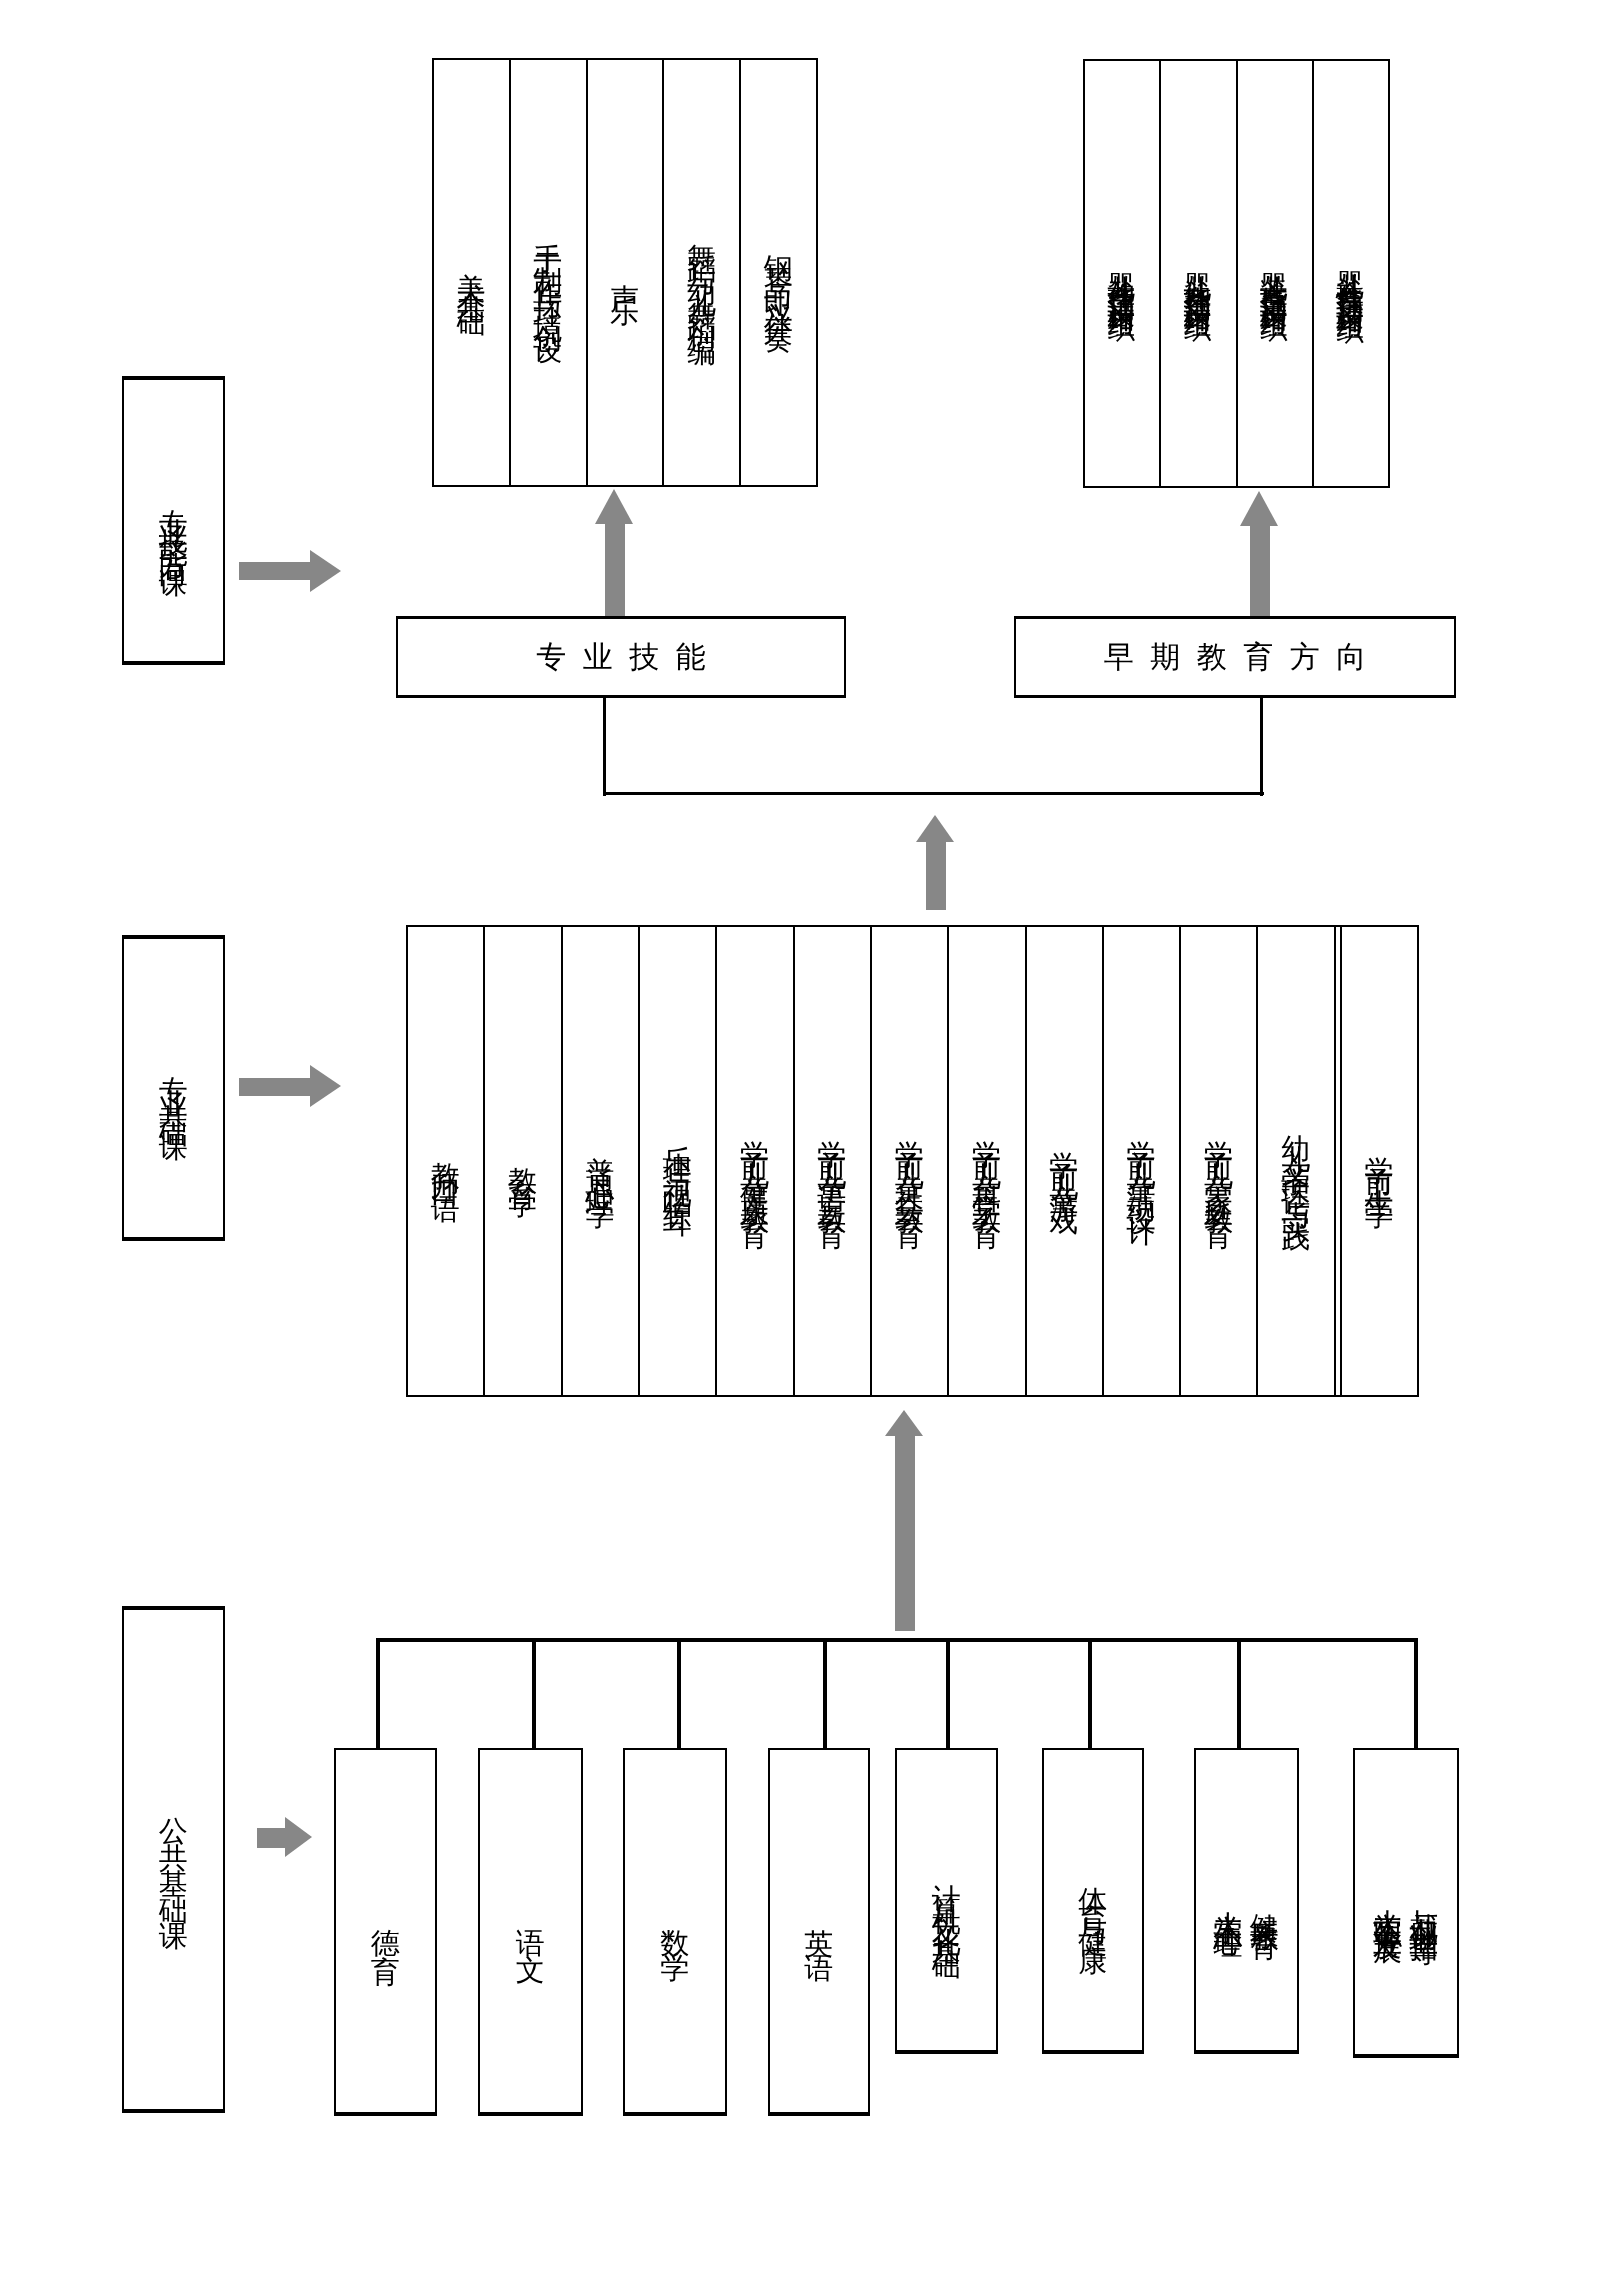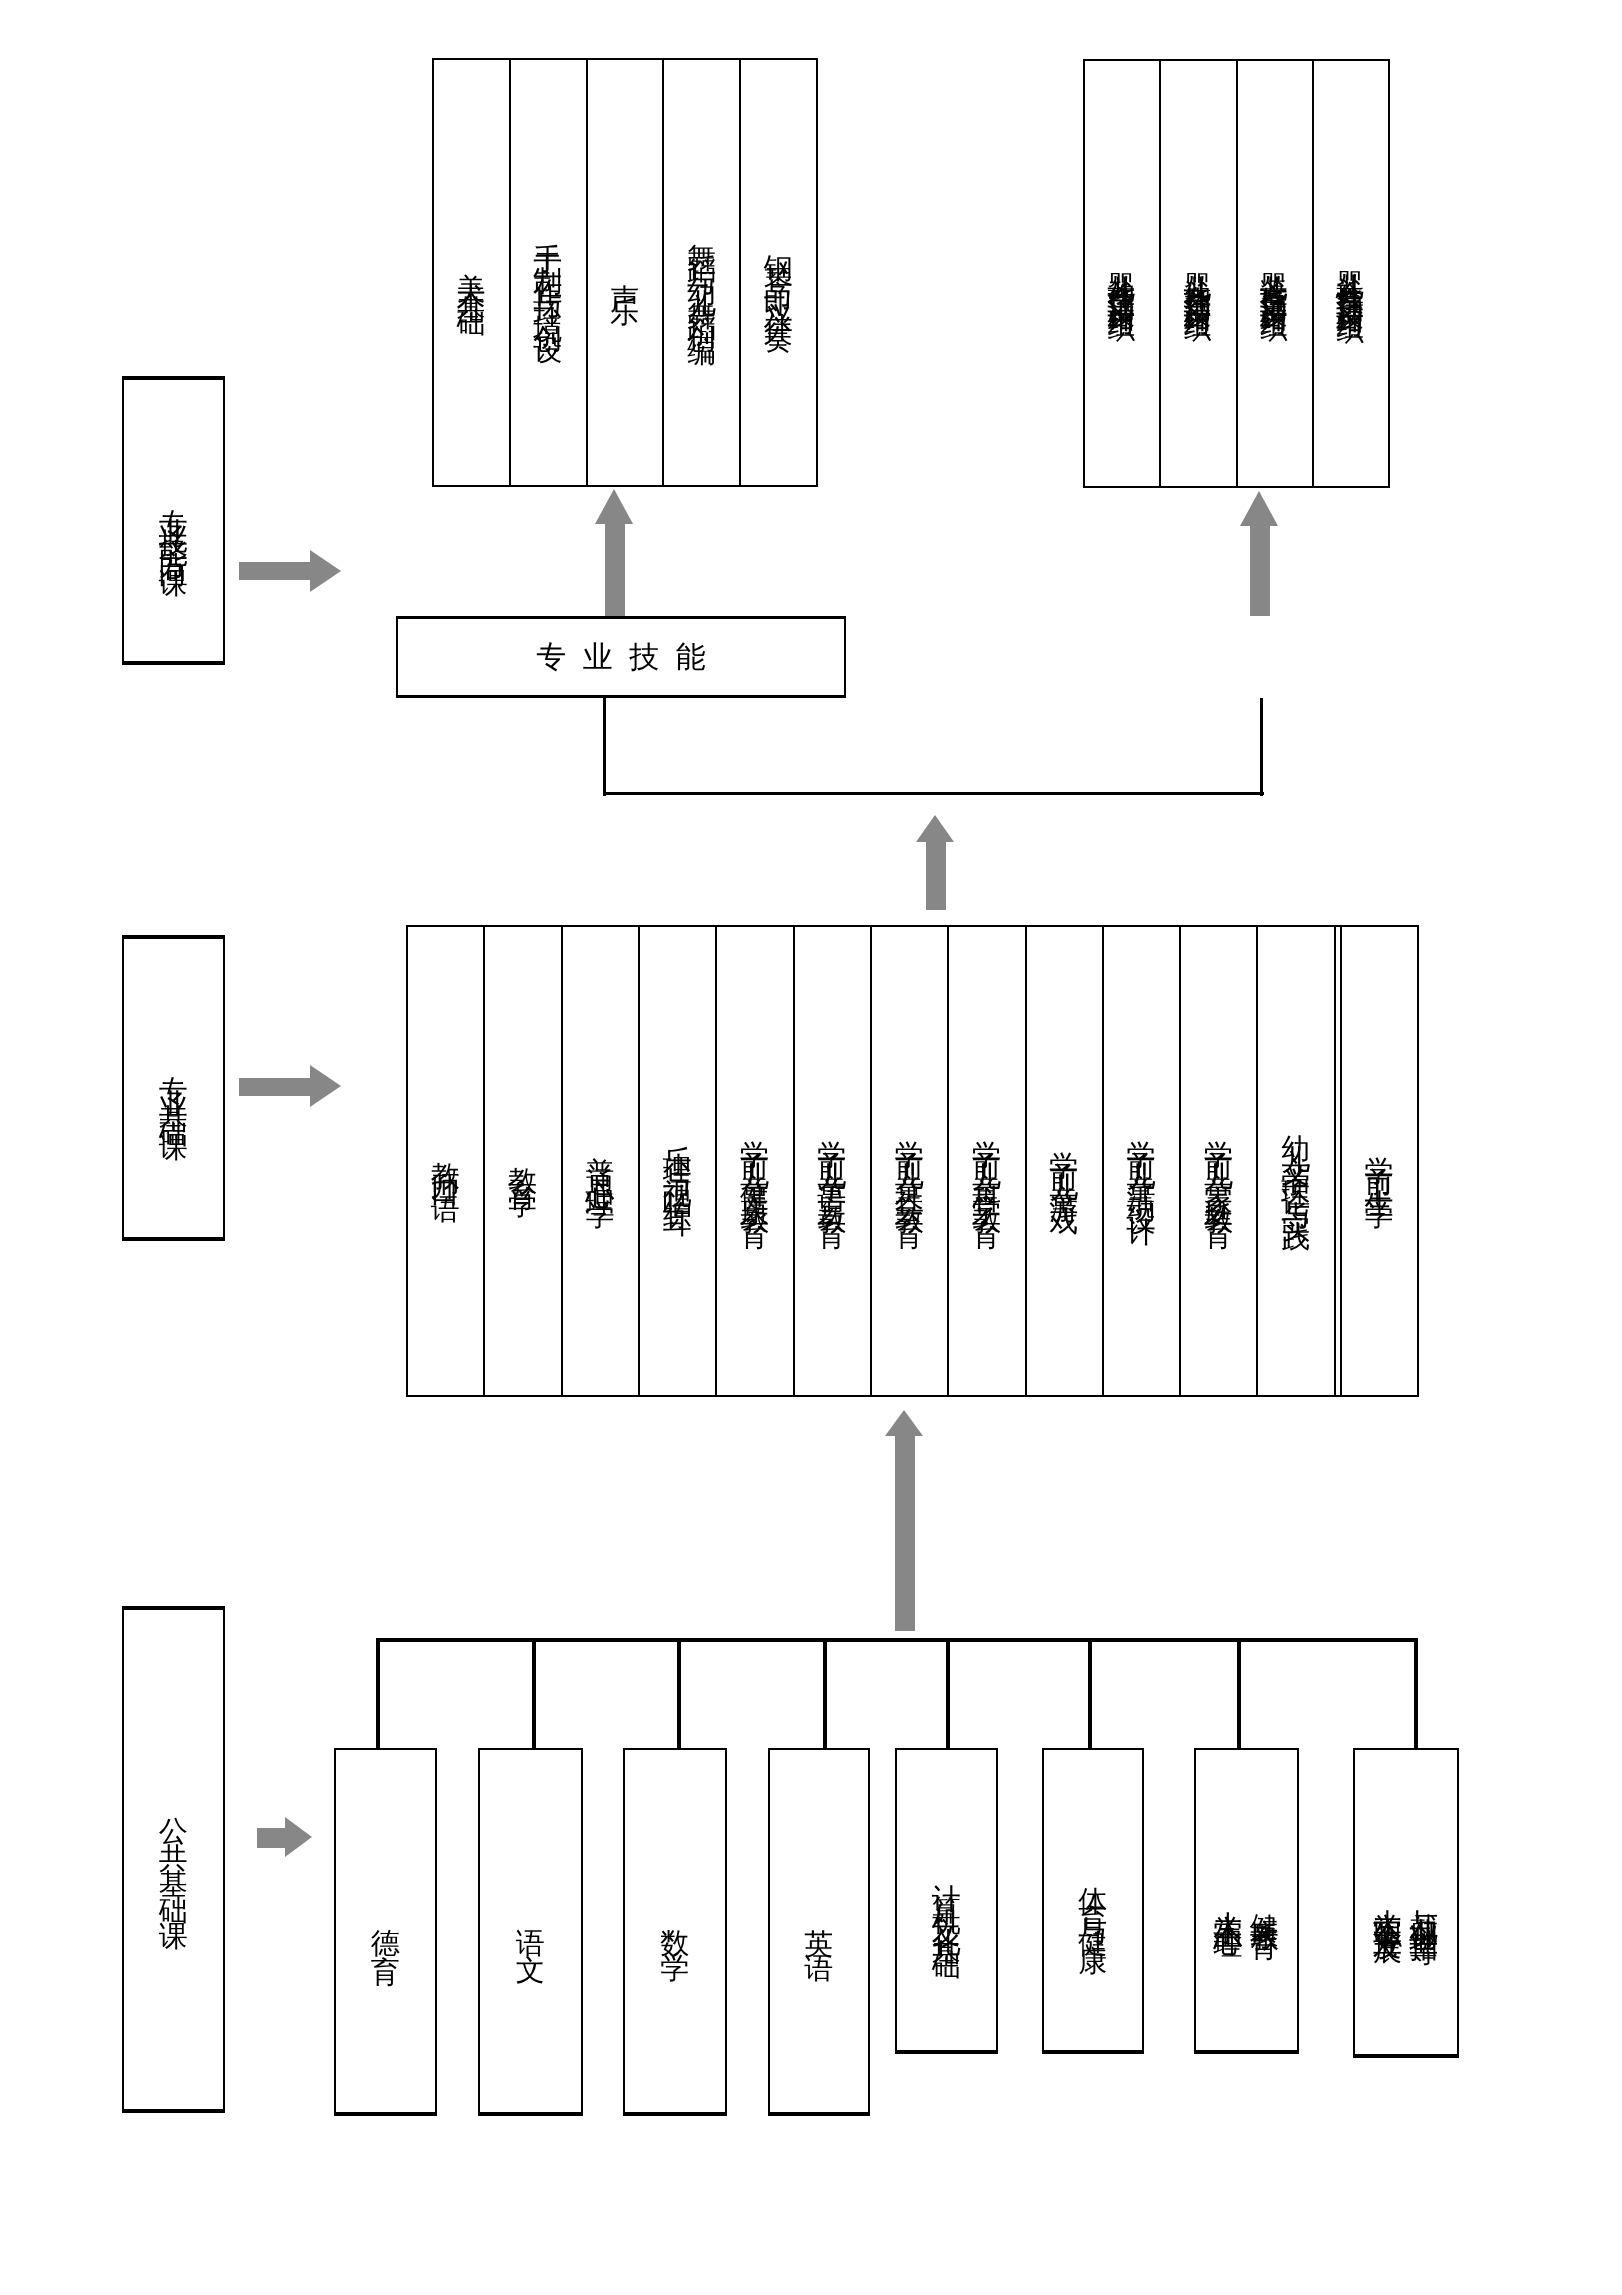--- a/index.html
+++ b/index.html
@@ -104,20 +104,23 @@
         <span class="vtext">婴儿语言指导活动设计与组织</span>
       </div>
       <div class="vcell">
         <span class="vtext">婴儿社会性指导活动设计与组织</span>
       </div>
     </div>
 
   <div class="hbox" style="left:396px;top:616px;width:450px;height:82px;text-align:right;">
     <span>专业技能</span>
   </div>
+  <div class="hbox" style="left:1014px;top:616px;width:442px;height:82px;">
+    <span>早期教育方向</span>
+  </div>
 
   <div>
     <div class="ahead-up" style="left:595px;top:489px;"></div>
     <div class="ashaft" style="left:605px;top:522px;width:19.6px;height:94px;"></div>
   </div>
   <div>
     <div class="ahead-up" style="left:1240px;top:491px;"></div>
     <div class="ashaft" style="left:1250px;top:524px;width:19.6px;height:92px;"></div>
   </div>
 

